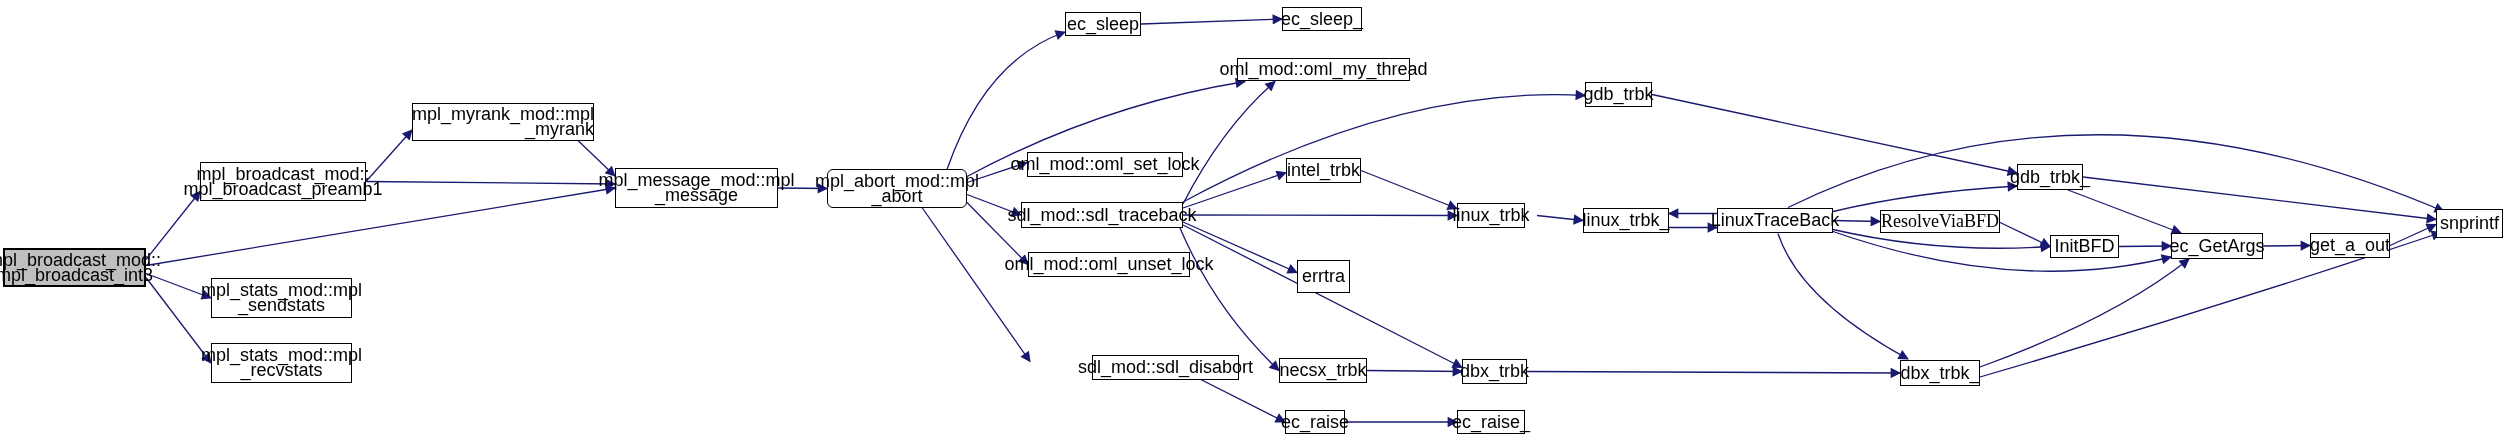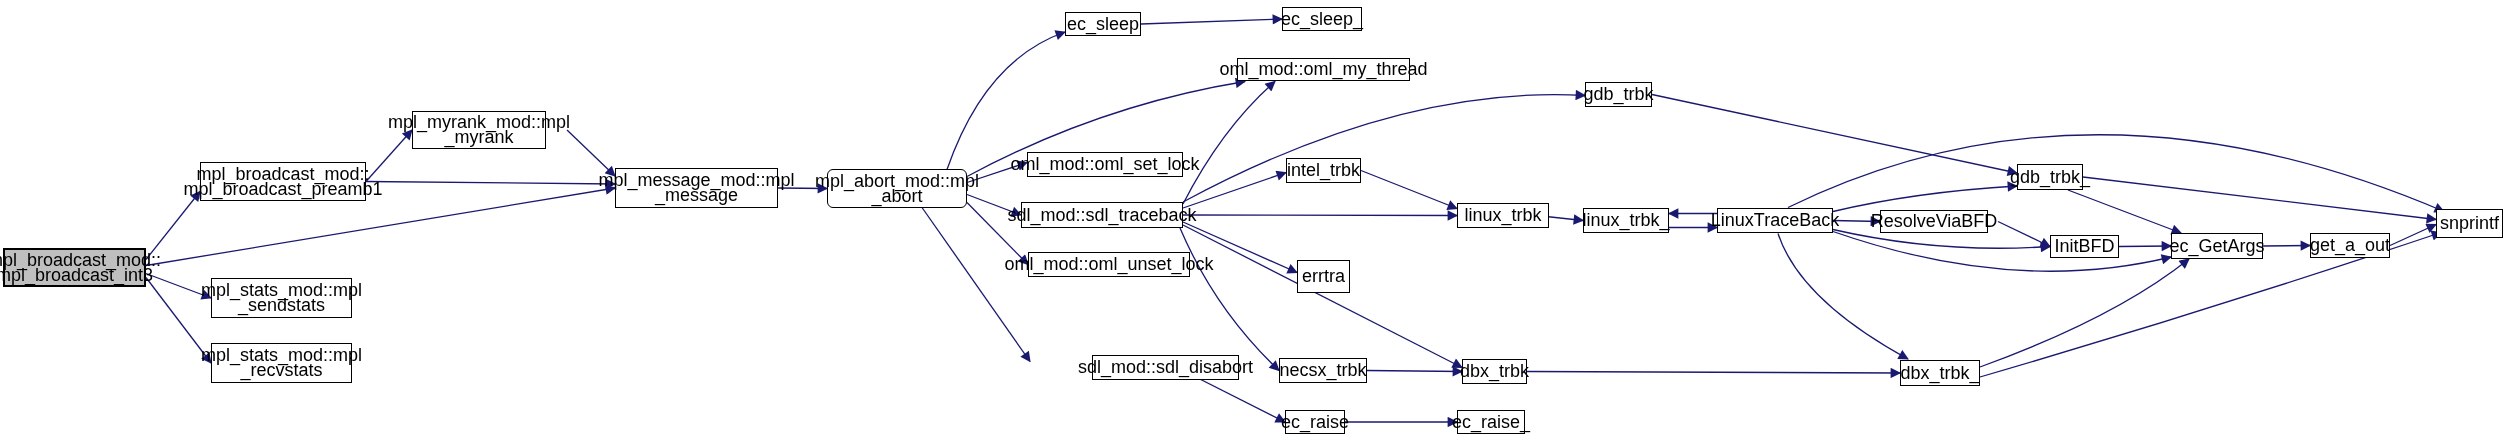--- a/index.html
+++ b/index.html
@@ -78,21 +78,21 @@
         <path d="M 1527 371.5 L 1900 373" fill="none" stroke="#191970" stroke-width="1.3" marker-end="url(#arw)"></path>
         <path d="M 1980 367 Q 2115 318 2189 259" fill="none" stroke="#191970" stroke-width="1.3" marker-end="url(#arw)"></path>
         <path d="M 1980 377 Q 2210 310 2441 232.5" fill="none" stroke="#191970" stroke-width="1.3" marker-end="url(#arw)"></path>
       </g>
   </svg>
 
   <div class="node current" style="left: 3px; top: 248px; width: 143px; height: 39px;">mpl_broadcast_mod::
 mpl_broadcast_int3</div>
   <div class="node" style="left: 200px; top: 162px; width: 166px; height: 39px;">mpl_broadcast_mod::
 mpl_broadcast_preamb1</div>
-  <div class="node" style="left: 412px; top: 111px; width: 134px; height: 38px;">mpl_myrank_mod::mpl
+  <div class="node" style="left: 412px; top: 103px; width: 182px; height: 38px; text-align: right;">mpl_myrank_mod::mpl
 _myrank</div>
   <div class="node" style="left: 211px; top: 278px; width: 141px; height: 40px;">mpl_stats_mod::mpl
 _sendstats</div>
   <div class="node" style="left: 211px; top: 343px; width: 141px; height: 40px;">mpl_stats_mod::mpl
 _recvstats</div>
   <div class="node" style="left: 615px; top: 168px; width: 163px; height: 40px;">mpl_message_mod::mpl
 _message</div>
   <div class="node" style="left: 827px; top: 169px; width: 140px; height: 39px; border-radius: 6px;">mpl_abort_mod::mpl
 _abort</div>
   <div class="node" style="left: 1065px; top: 12px; width: 76px; height: 24px;">ec_sleep</div>
@@ -100,26 +100,26 @@
   <div class="node" style="left: 1237px; top: 58px; width: 173px; height: 23px;">oml_mod::oml_my_thread</div>
   <div class="node" style="left: 1027px; top: 152px; width: 156px; height: 25px;">oml_mod::oml_set_lock</div>
   <div class="node" style="left: 1021px; top: 202px; width: 162px; height: 26px;">sdl_mod::sdl_traceback</div>
   <div class="node" style="left: 1028px; top: 252px; width: 162px; height: 25px;">oml_mod::oml_unset_lock</div>
   <div class="node" style="left: 1092px; top: 355px; width: 147px; height: 25px;">sdl_mod::sdl_disabort</div>
   <div class="node" style="left: 1585px; top: 82px; width: 67px; height: 25px;">gdb_trbk</div>
   <div class="node" style="left: 1286px; top: 158px; width: 75px; height: 25px;">intel_trbk</div>
   <div class="node" style="left: 1297px; top: 260px; width: 53px; height: 33px;">errtra</div>
   <div class="node" style="left: 1279px; top: 358px; width: 88px; height: 25px;">necsx_trbk</div>
   <div class="node" style="left: 1285px; top: 410px; width: 60px; height: 24px;">ec_raise</div>
-  <div class="node" style="left: 1457px; top: 203px; width: 92px; height: 25px;">linux_trbk</div>
+  <div class="node" style="left: 1457px; top: 203px; width: 68px; height: 25px;">linux_trbk</div>
   <div class="node" style="left: 1462px; top: 359px; width: 65px; height: 25px;">dbx_trbk</div>
   <div class="node" style="left: 1457px; top: 410px; width: 68px; height: 24px;">ec_raise_</div>
   <div class="node" style="left: 1583px; top: 208px; width: 86px; height: 25px;">linux_trbk_</div>
   <div class="node" style="left: 1717px; top: 208px; width: 116px; height: 25px;">LinuxTraceBack</div>
-  <div class="node" style="left: 1880px; top: 210px; width: 108px; height: 23px;">ResolveViaBFD</div>
+  <div class="node" style="left: 1880px; top: 210px; width: 120px; height: 23px; font-family: Liberation Serif, serif;">ResolveViaBFD</div>
   <div class="node" style="left: 2050px; top: 235px; width: 69px; height: 23px;">InitBFD</div>
   <div class="node" style="left: 2171px; top: 233px; width: 92px; height: 26px;">ec_GetArgs</div>
   <div class="node" style="left: 2310px; top: 233px; width: 80px; height: 25px;">get_a_out</div>
   <div class="node" style="left: 2017px; top: 164px; width: 66px; height: 26px;">gdb_trbk_</div>
   <div class="node" style="left: 1900px; top: 360px; width: 80px; height: 26px;">dbx_trbk_</div>
   <div class="node" style="left: 2436px; top: 209px; width: 67px; height: 29px;">snprintf</div>
 
 </div>
 
 </body></html>

